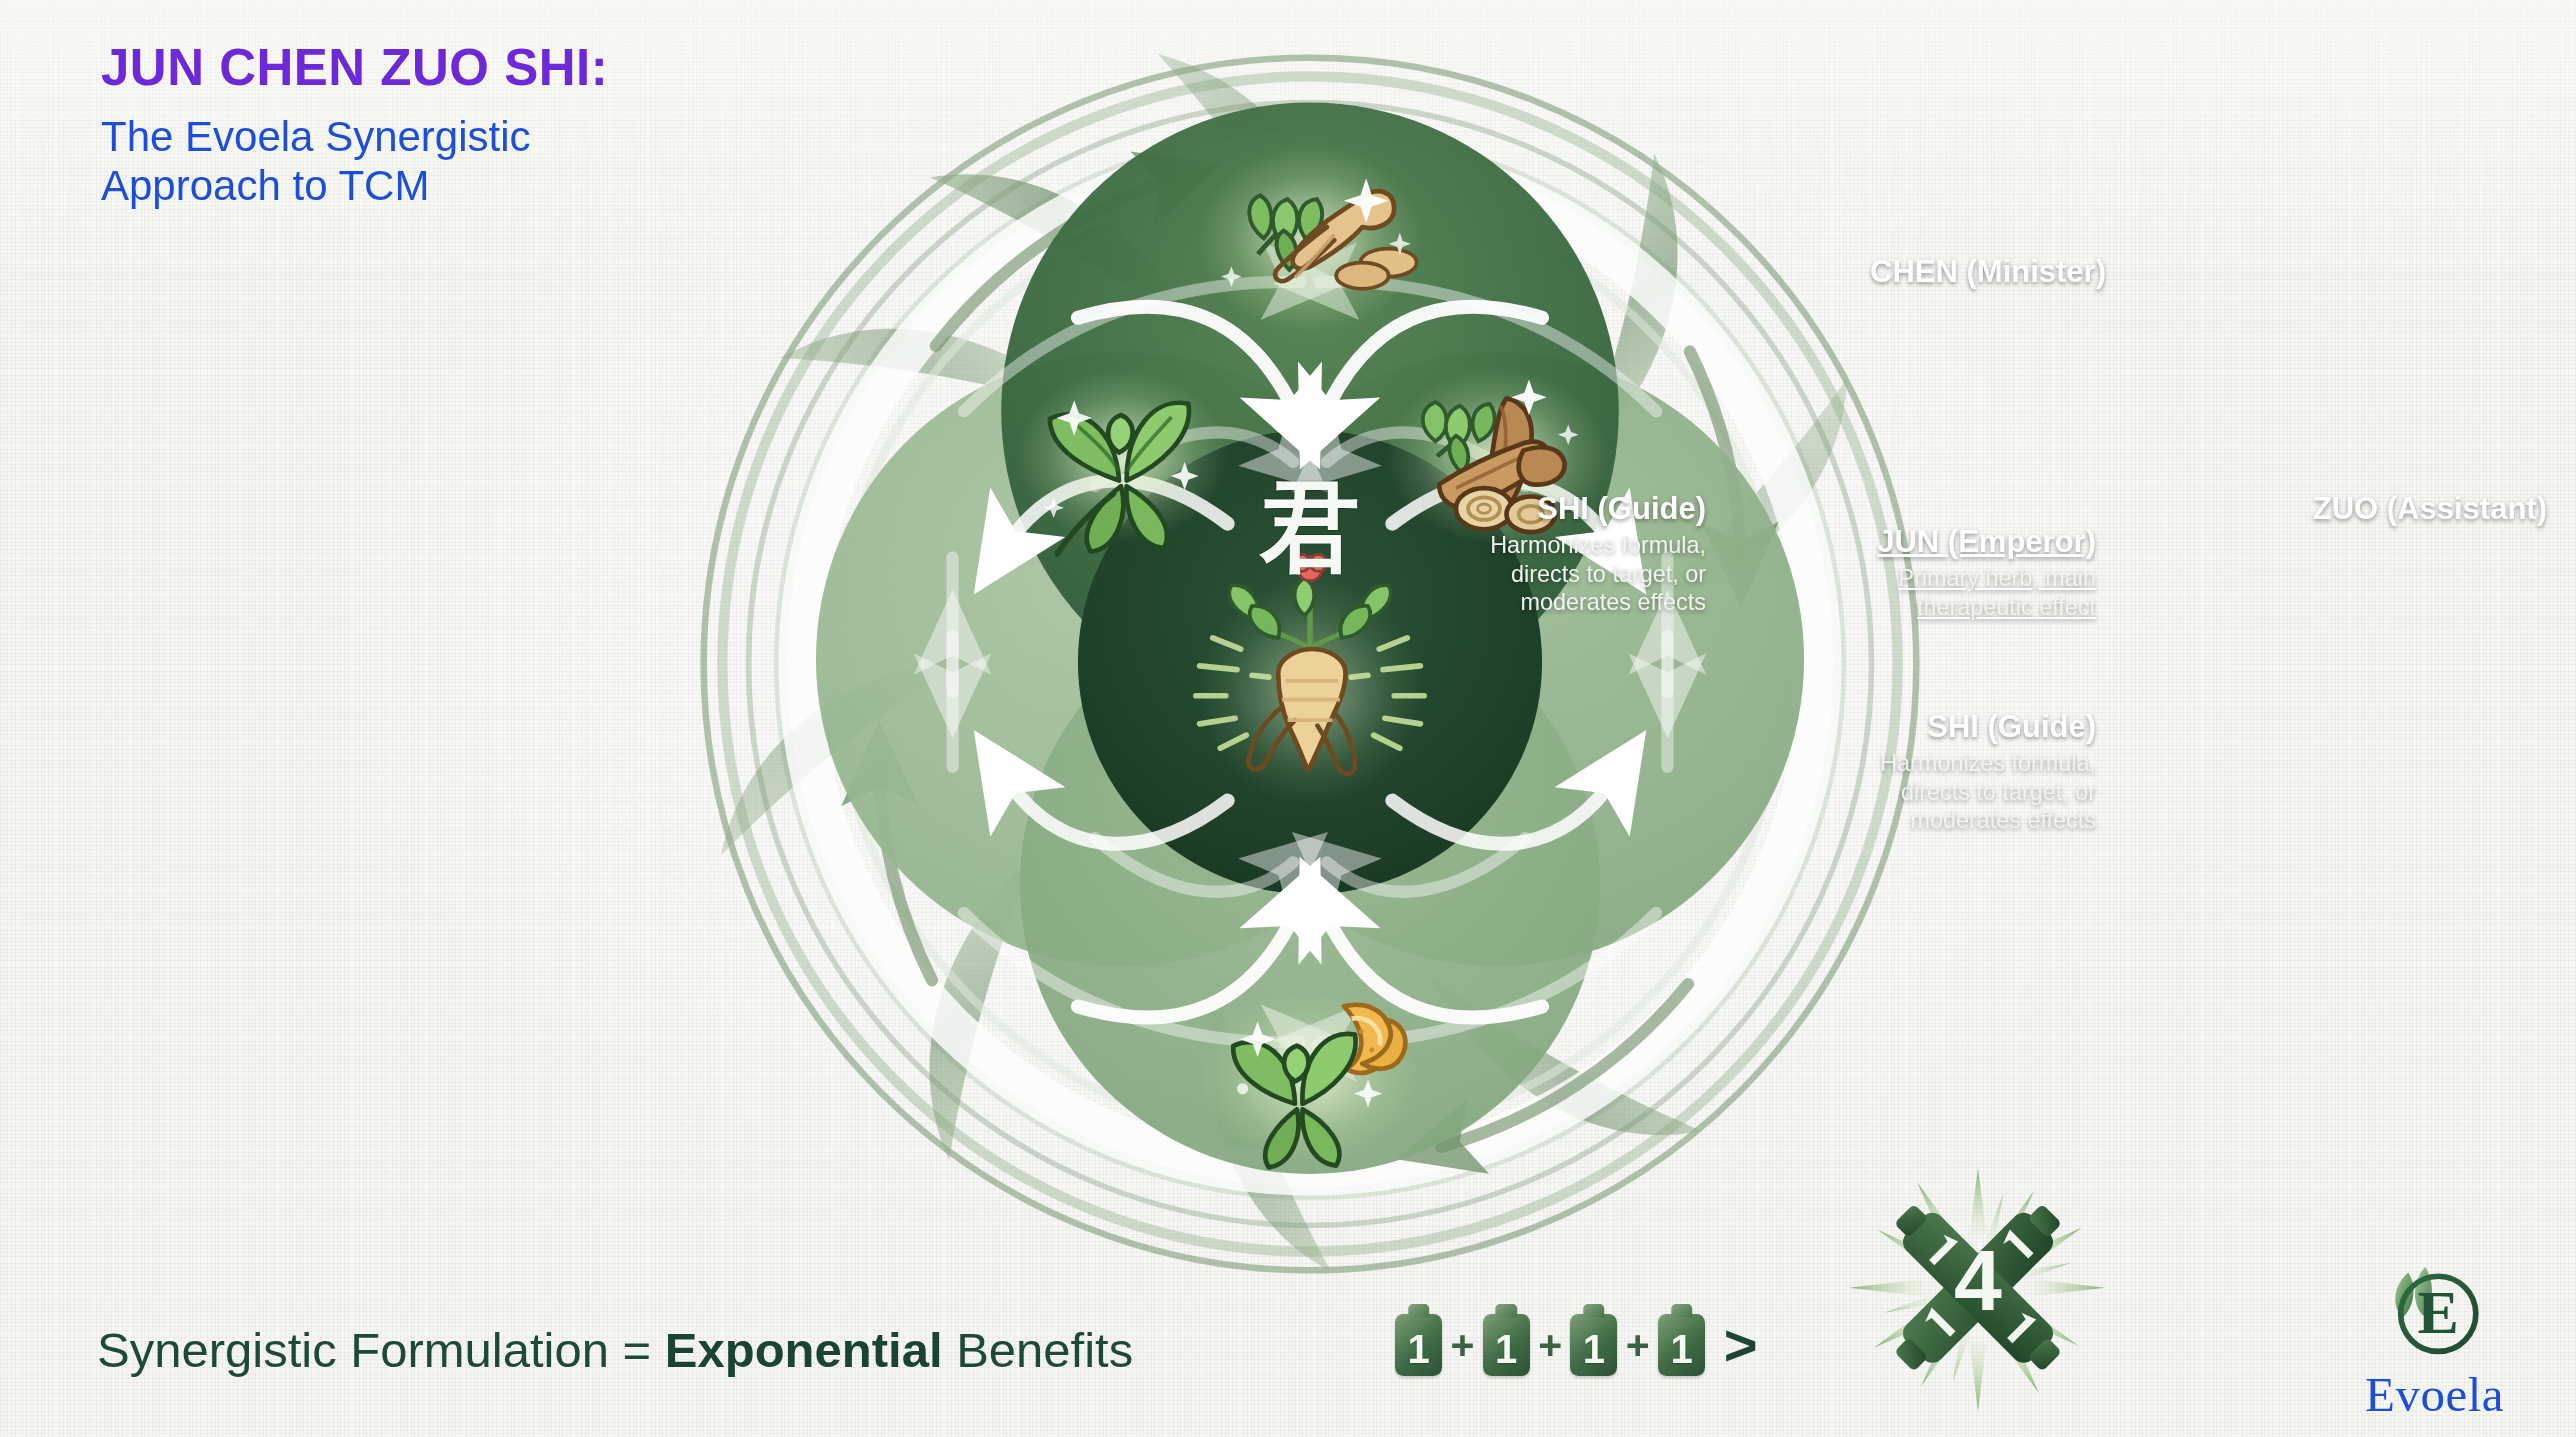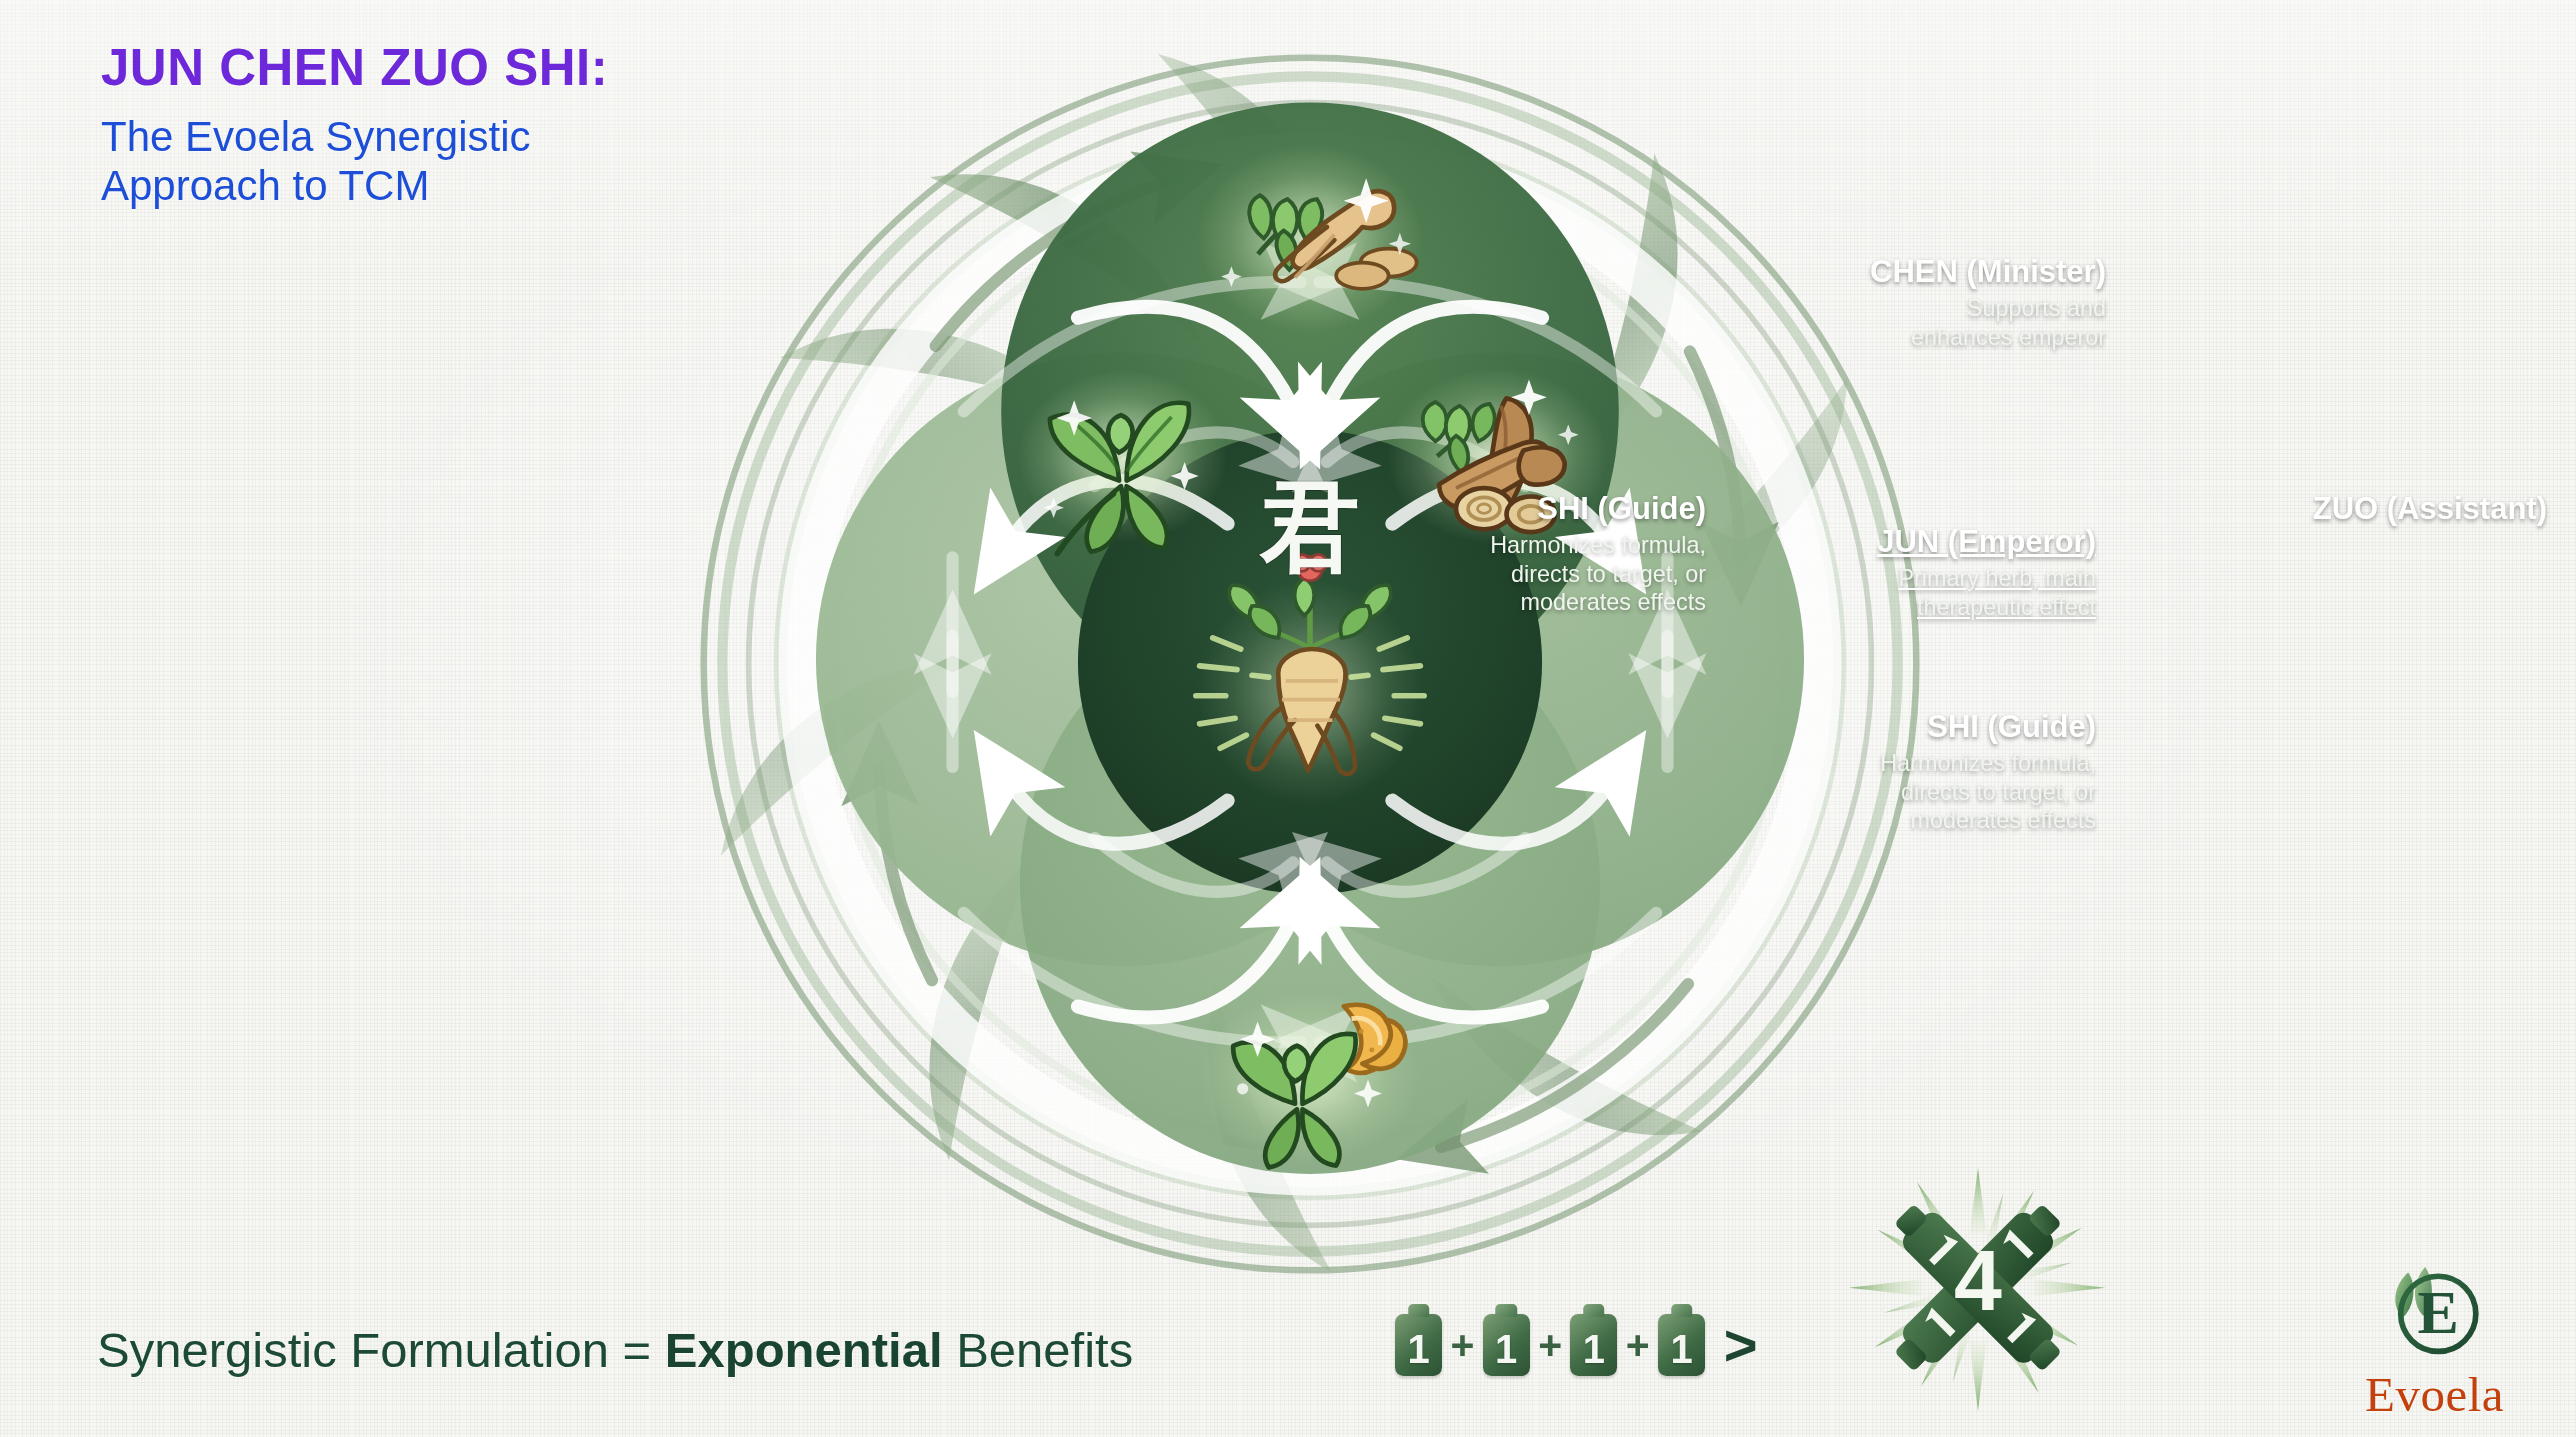--- a/index.html
+++ b/index.html
@@ -76,21 +76,21 @@
     padding-bottom:7.5px;text-shadow:0 0.9px 1.9px rgba(0,0,0,.25);}
   .plus{font-size:41px;font-weight:700;color:#3a6243;margin:0 2.8px;line-height:1;}
   .gt{font-size:58px;font-weight:700;color:#1d4530;margin:0 17px 0 13px;line-height:1;}
 
   #burst{position:absolute;left:1833px;bottom:20.6px;width:290px;height:253px;}
   #burst svg{display:block;width:100%;height:100%;}
 
   
   #logo{position:absolute;right:41px;bottom:15px;width:201px;text-align:center;z-index:30;}
   #logo-mark{width:109px;height:105px;margin:0 auto;}
-  #logo-word{font-family:"Liberation Serif", serif;font-size:49px;color:#c2410c;
+  #logo-word{font-family:"Liberation Serif", serif;font-size:49px;color:#1d4ed8;
     letter-spacing:0.5px;margin-top:-3.7px;text-shadow:0 0.9px 0 rgba(255,255,255,.5);}
 </style>
 </head>
 <body>
 
 <div id="texture"></div>
 <div id="vignette"></div>
 
 <div id="title-block">
   <h1 id="main-title">JUN CHEN ZUO SHI:</h1>
@@ -369,21 +369,20 @@
       <path d="M-56,-66 L-51,-52 L-37,-47 L-51,-42 L-56,-28 L-61,-42 L-75,-47 L-61,-52 Z" fill="#ffffff" opacity=".92"></path>
       <path d="M62,-4 L66,7 L77,11 L66,15 L62,26 L58,15 L47,11 L58,7 Z" fill="#ffffff" opacity=".88"></path>
       <circle cx="-72" cy="6" r="6" fill="#ffffff" opacity=".75"></circle>
     </g>
 
     <text x="700" y="560" text-anchor="middle" font-family="DejaVu Sans, sans-serif" font-size="106" font-weight="700" fill="#f6f8f4" style="paint-order:stroke;" stroke="rgba(0,0,0,.25)" stroke-width="2">君</text>
   </svg>
 
   <div class="node-label" id="lbl-chen">
     <div class="node-title">CHEN (Minister)</div>
-    <div class="node-desc"><span class="nl">Supports and<br>enhances emperor</span></div>
   </div>
   <div class="node-label" id="lbl-jun">
     <div class="node-title">JUN (Emperor)</div>
     <div class="node-desc"><span class="nl">Primary herb, main<br>therapeutic effect</span></div>
   </div>
   <div class="node-label" id="lbl-shi-left">
     <div class="node-title">SHI (Guide)</div>
     <div class="node-desc"><span class="nl">Harmonizes formula,<br>directs to target, or<br>moderates effects</span></div>
   </div>
   <div class="node-label" id="lbl-zuo">

